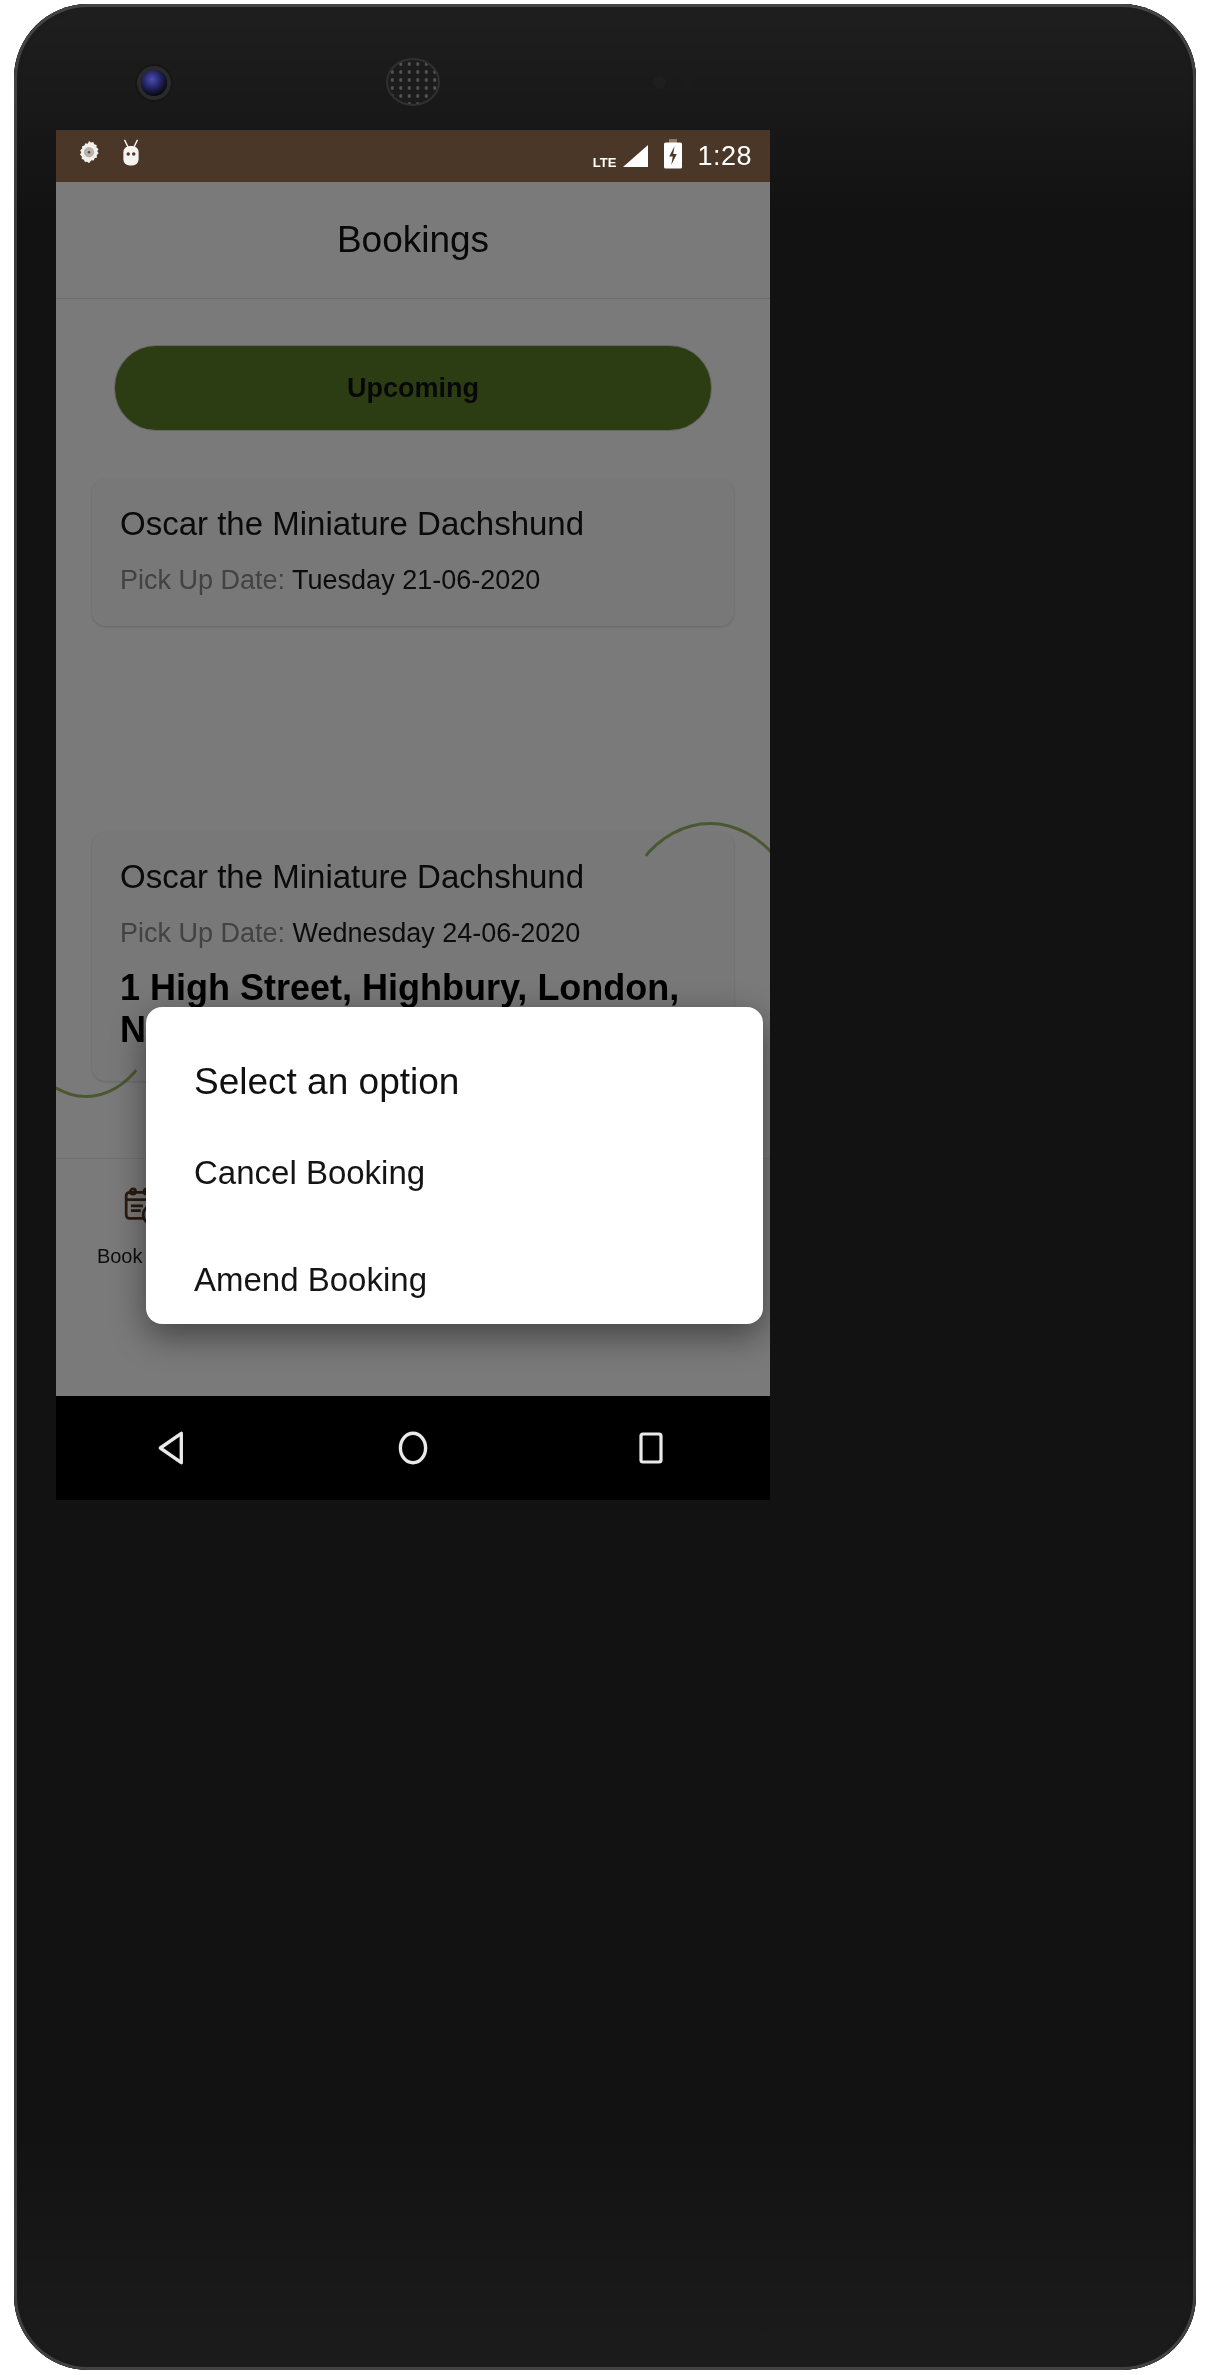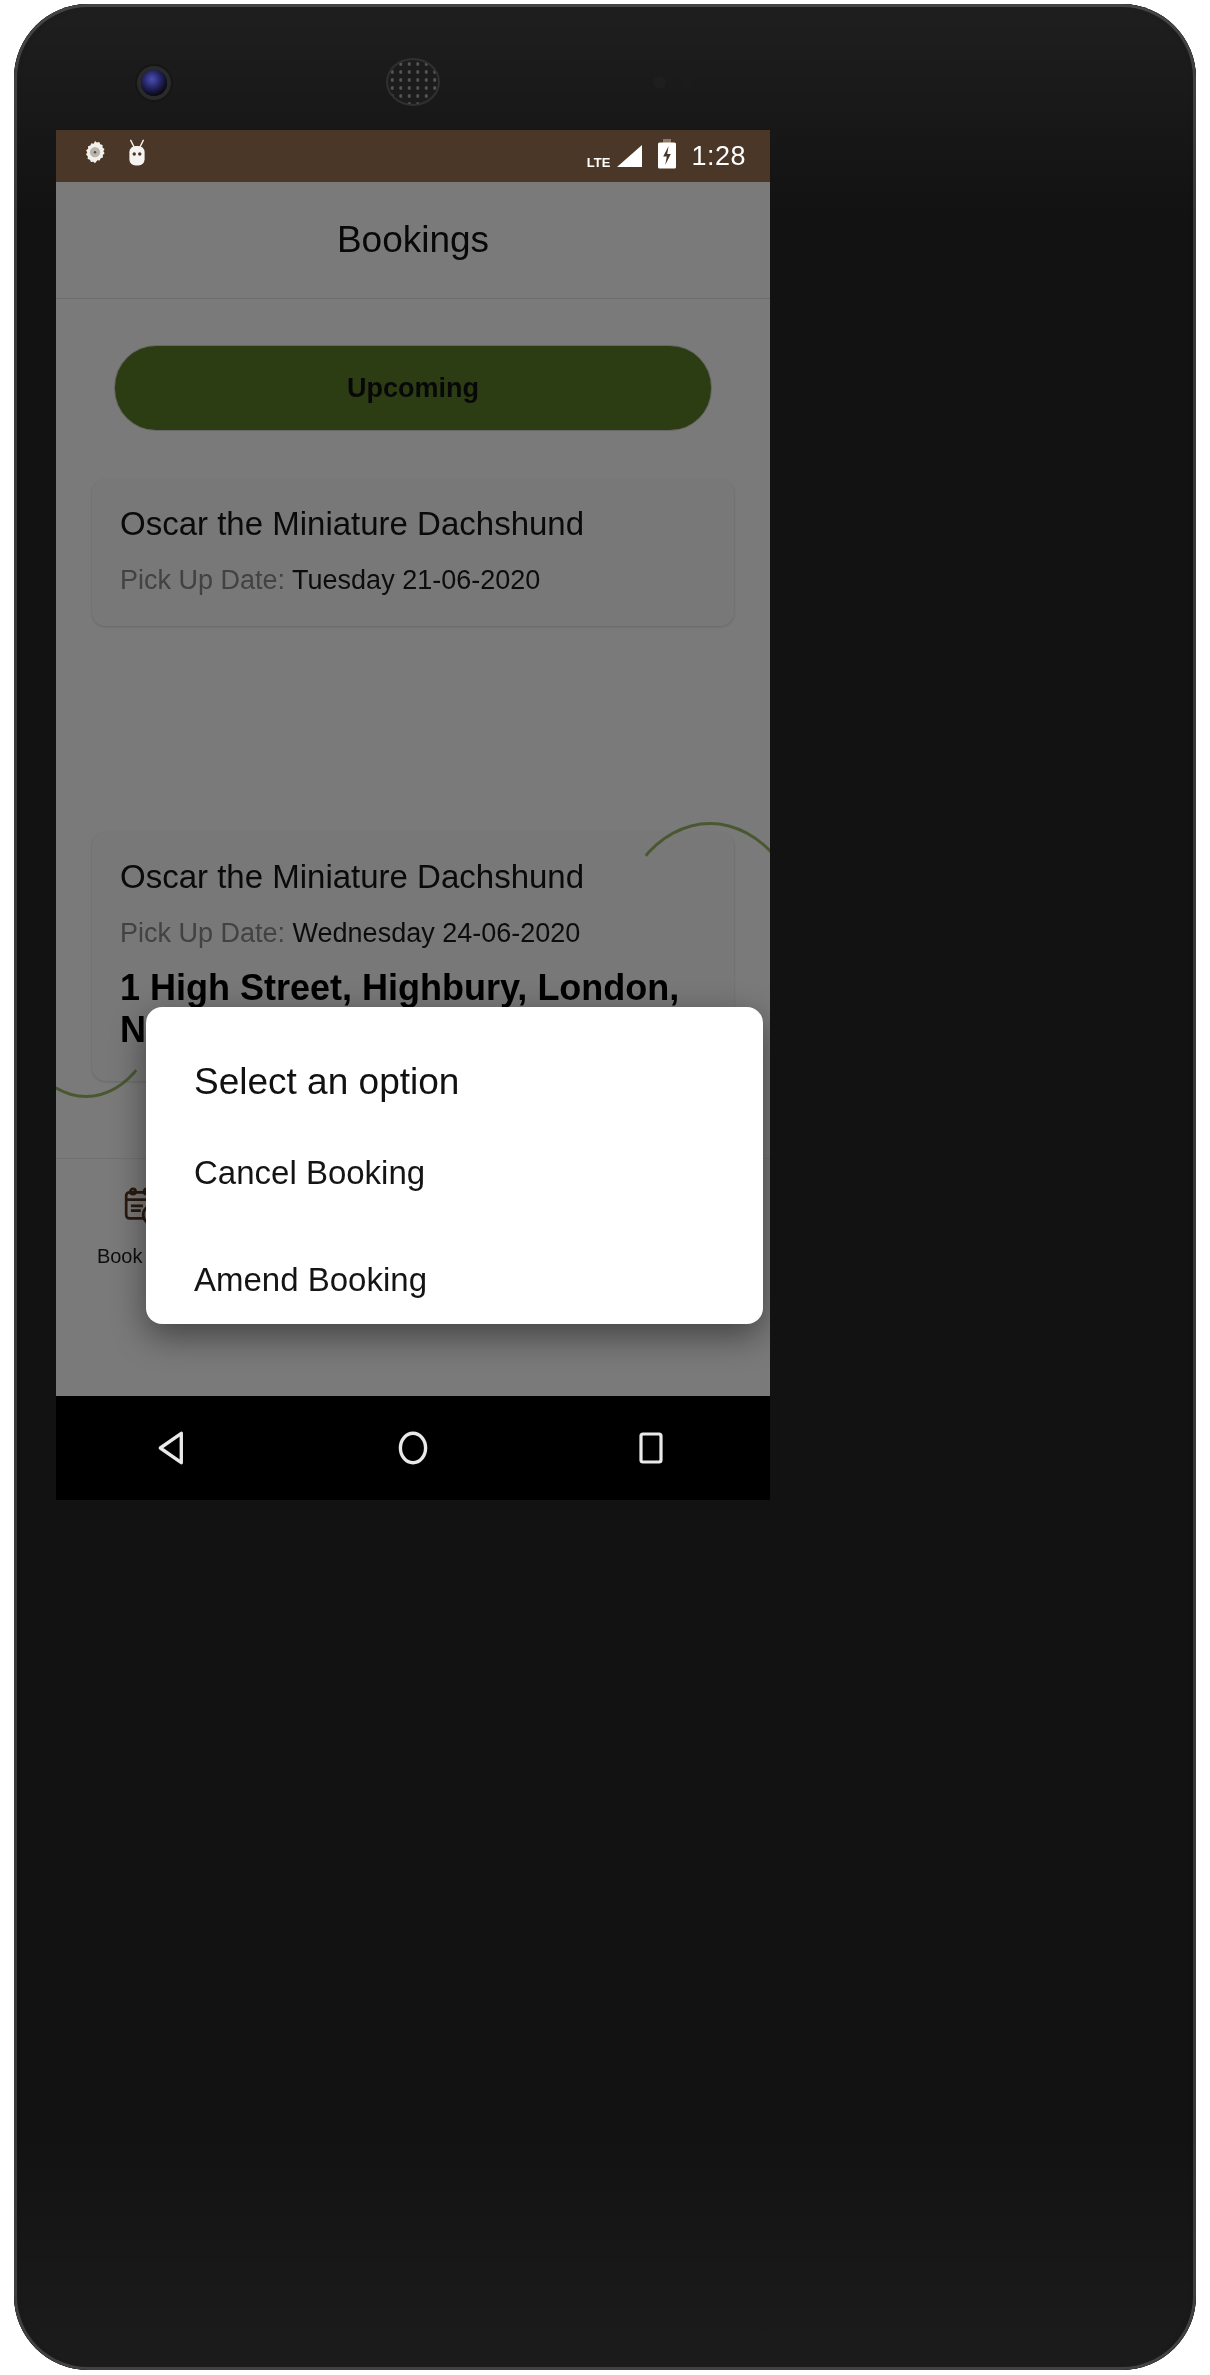--- a/index.html
+++ b/index.html
@@ -42,21 +42,21 @@
   #screen{
     position:absolute;left:42px;top:126px;width:714px;height:1266px;
     background:#ffffff;overflow:hidden;
   }
   @media screen{ }
 
   
   #statusbar{
     position:absolute;left:0;top:0;width:100%;height:52px;
     background:#4A3728;display:flex;align-items:center;
-    padding:0 24px;box-sizing:border-box;color:#fff;
+    padding:0 18px;box-sizing:border-box;color:#fff;
   }
   .sb-left{display:flex;align-items:center;gap:14px;}
   .sb-right{margin-left:auto;display:flex;align-items:center;gap:13px;}
   .sb-time{font-size:27px;font-weight:400;letter-spacing:.5px;color:#fff;}
   .lte-txt{font-size:13px;font-weight:700;line-height:1;color:#fff;}
 
   
   #app{position:absolute;left:0;top:52px;width:100%;height:1104px;background:#ffffff;}
   #dim{position:absolute;left:0;top:52px;width:100%;height:1214px;background:rgba(0,0,0,.52);z-index:40;}
 

